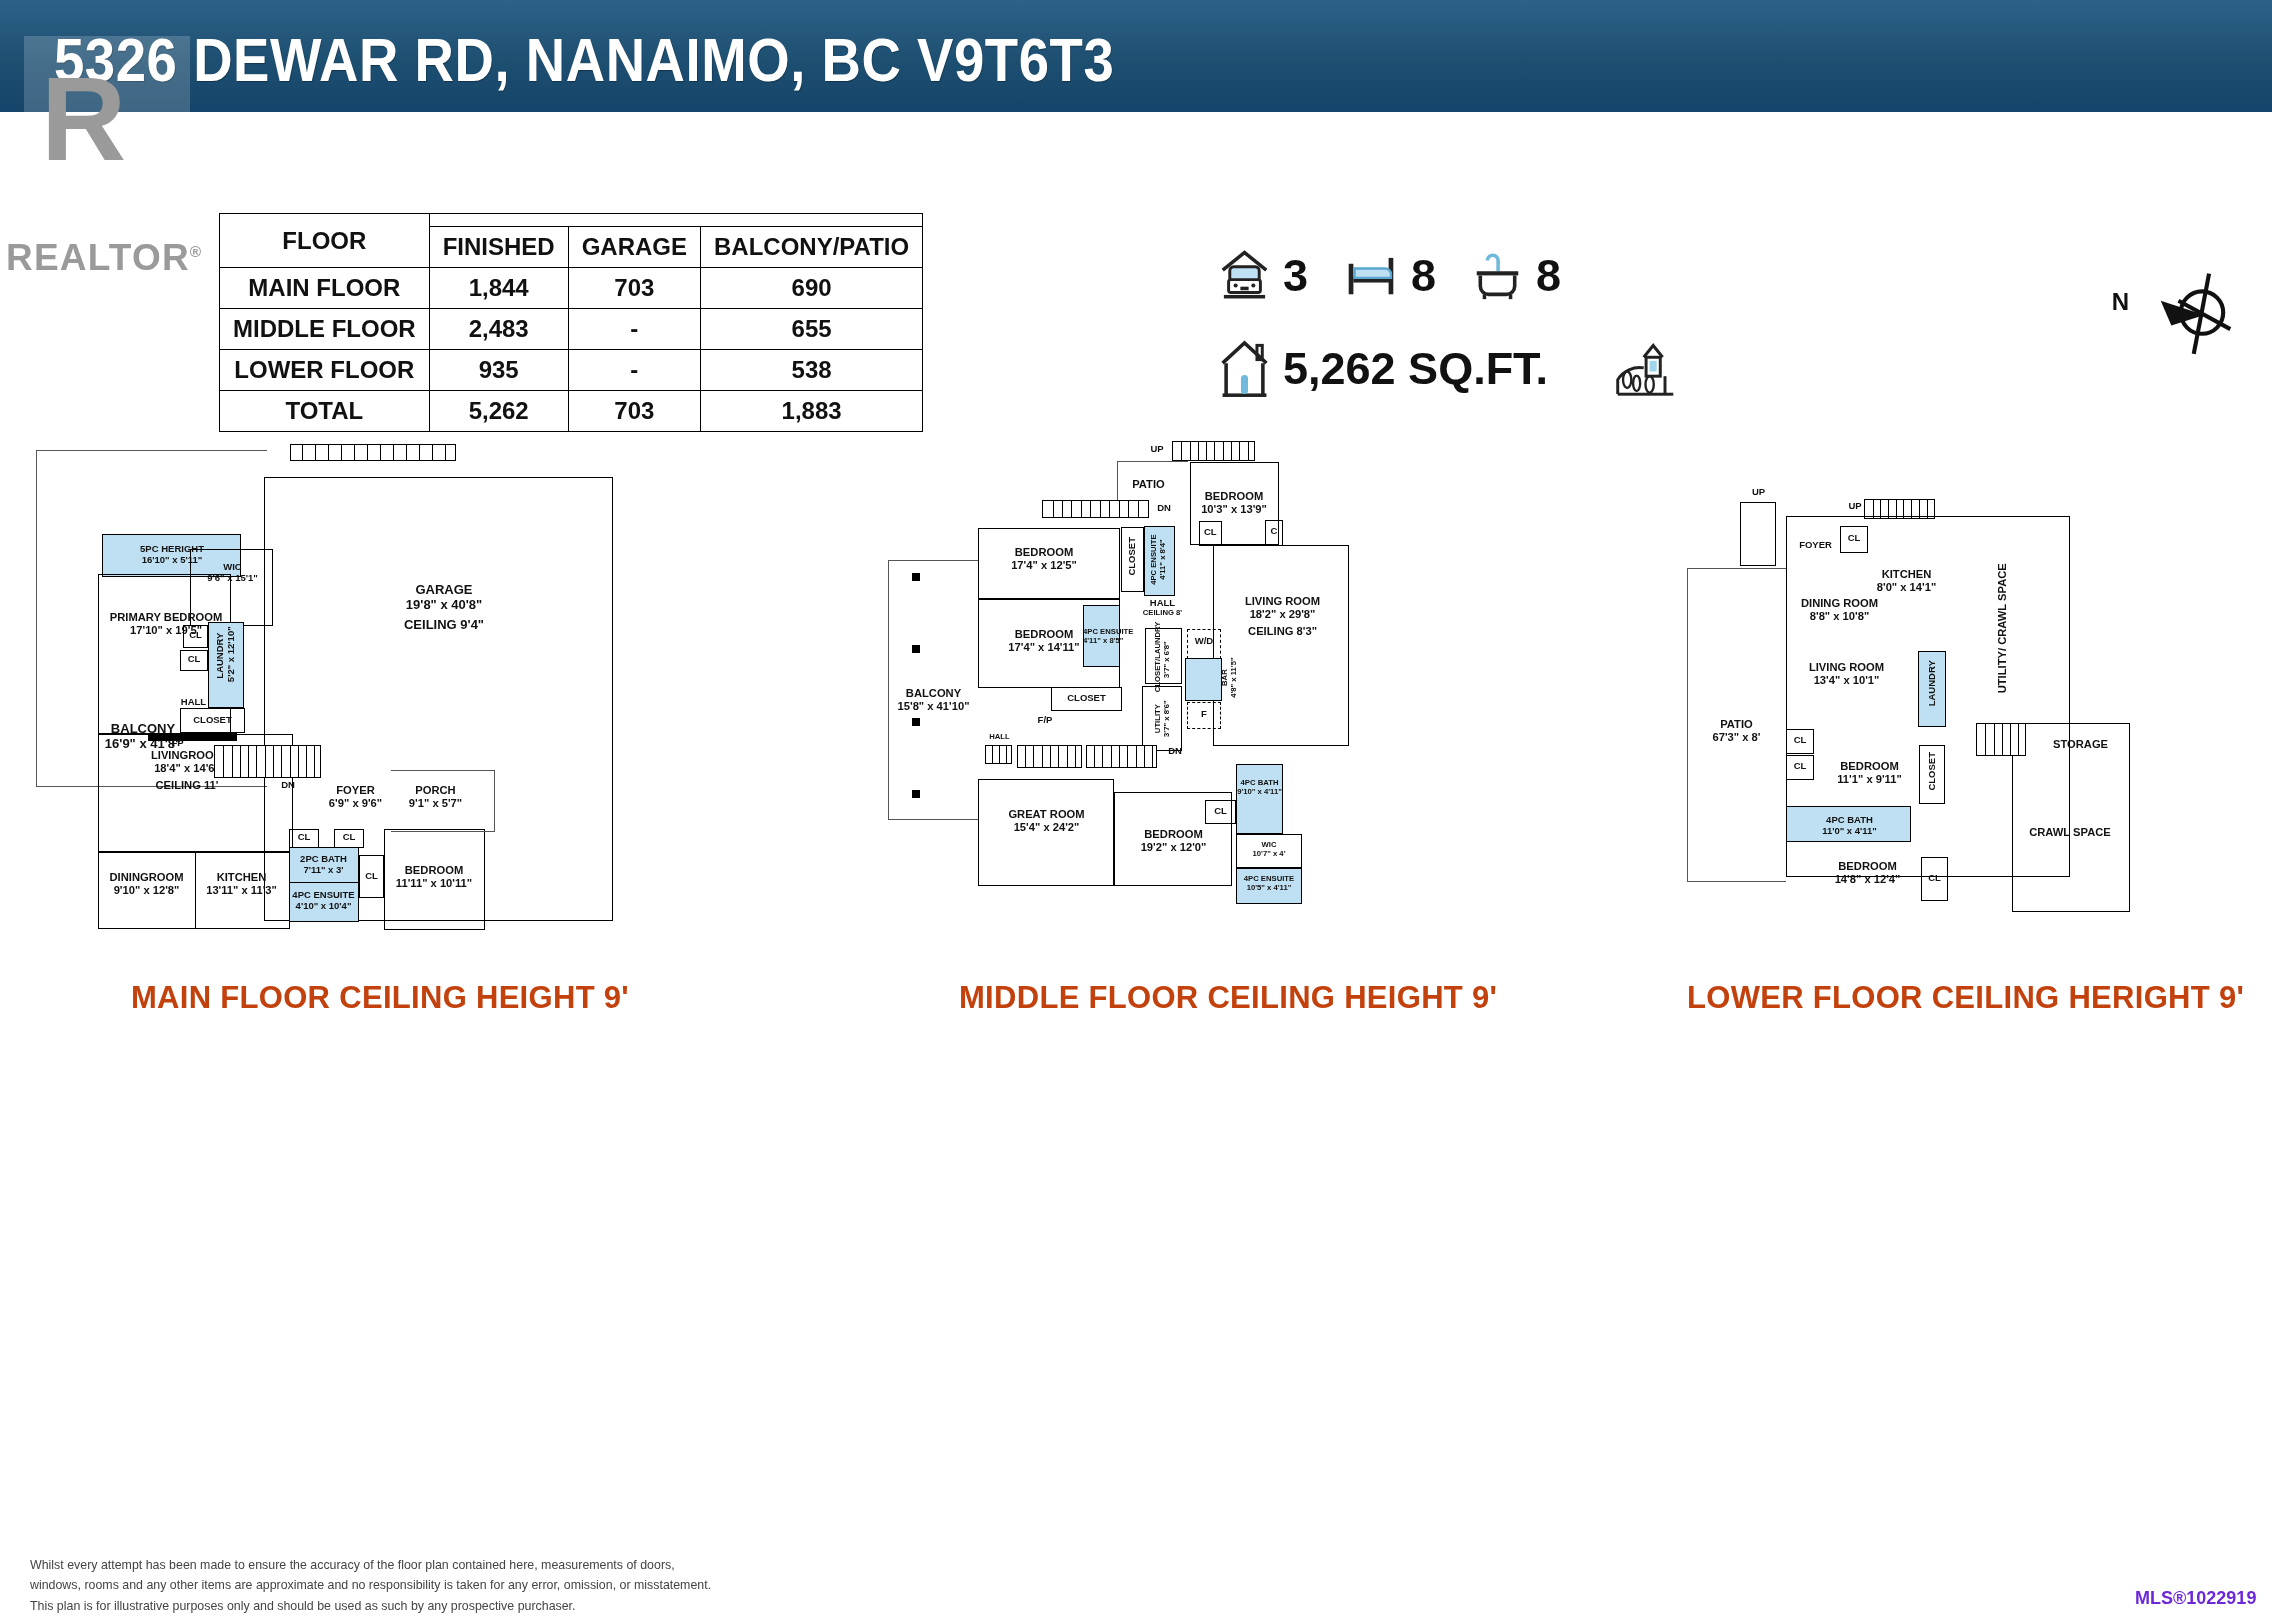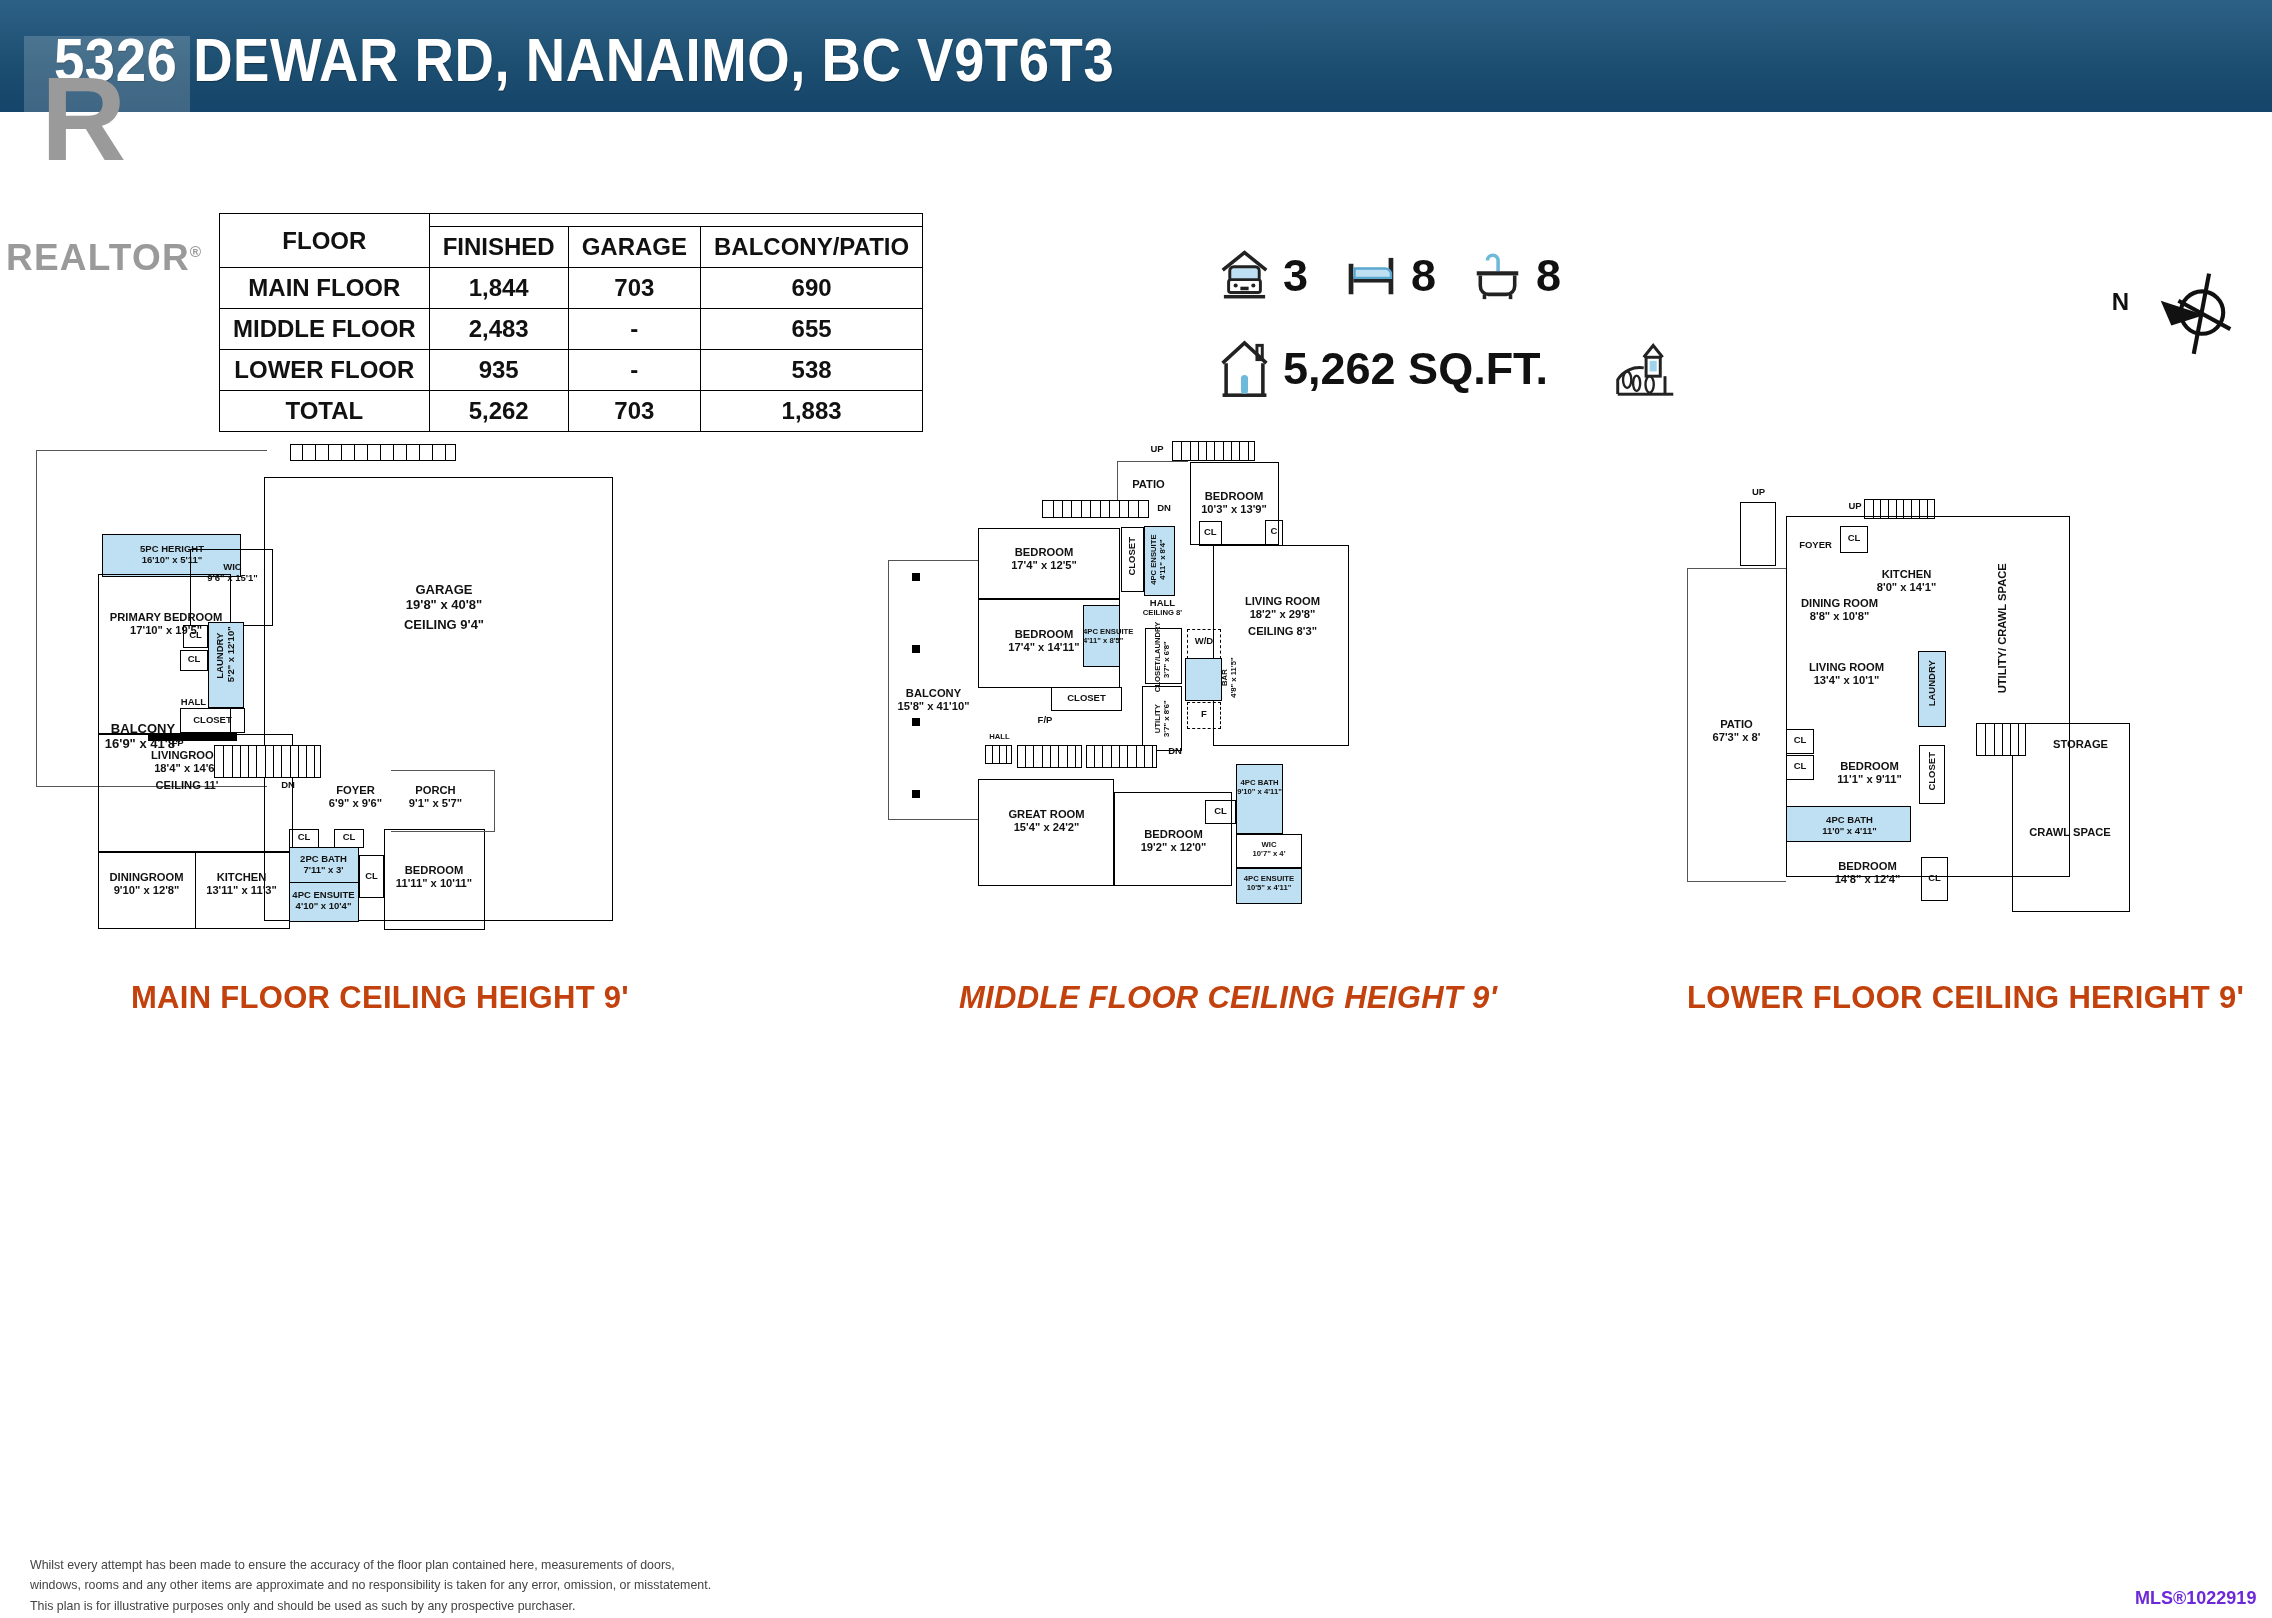--- a/index.html
+++ b/index.html
@@ -528,21 +528,21 @@
     <div class="lbl s18" style="left:360px;top:391px;width:66px;">
       <span class="nm">WIC</span>
       <span class="dim">10'7" x 4'</span>
     </div>
     <div class="room bathfill outline" style="left:360px;top:418px;width:66px;height:36px;"></div>
     <div class="lbl s18" style="left:360px;top:425px;width:66px;">
       <span class="nm">4PC ENSUITE</span>
       <span class="dim">10'5" x 4'11"</span>
     </div>
 
-    <div class="floor-caption" style="left:83px;top:530px;font-style:italic;">MIDDLE FLOOR  CEILING HEIGHT 9'</div>
+    <div class="floor-caption" style="left:83px;top:530px;">MIDDLE FLOOR  CEILING HEIGHT 9'</div>
   </div>
 
   <div class="plan" id="plan-lower">
 
     <div class="stairs vert" style="left:59px;top:52px;width:36px;height:64px;">
       <i style="top:7px"></i>
         <i style="top:14px"></i>
         <i style="top:21px"></i>
         <i style="top:28px"></i>
       <i style="top:36px"></i>

